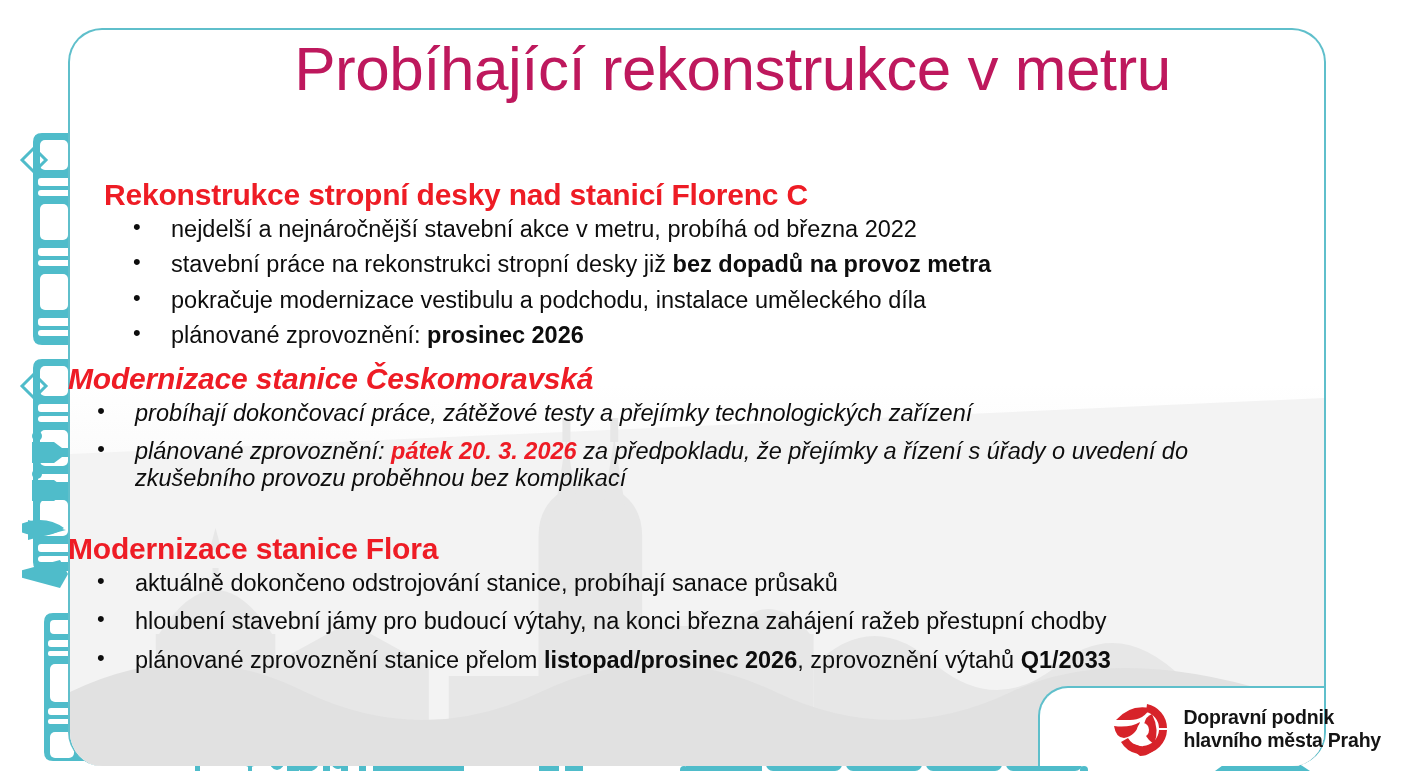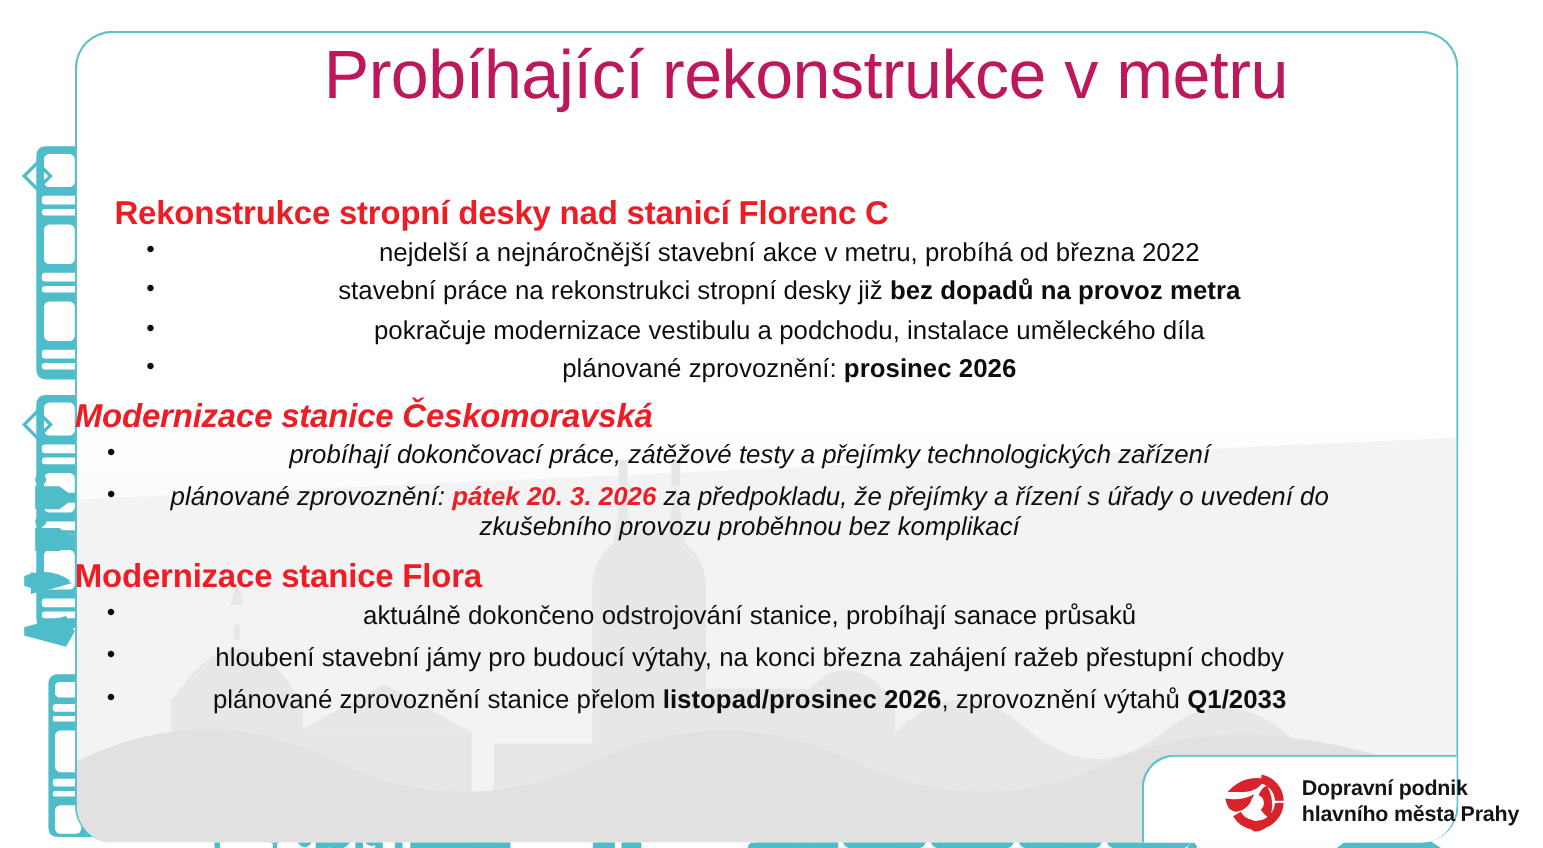--- a/index.html
+++ b/index.html
@@ -105,36 +105,35 @@
     margin: 0;
     padding: 0;
   }
   ul.bullets li {
     position: relative;
     padding-left: 67px;
     font-size: 23.5px;
     line-height: 1.13;
     color: #0d0d0d;
     margin-bottom: 9px;
-    text-align: center;
   }
   ul.bullets li::before {
     content: "\2022";
     position: absolute;
     left: 29px;
     top: -1px;
     font-size: 22px;
     color: #0d0d0d;
   }
   .b { font-weight: bold; }
   .r { color: #ee1c25; font-weight: bold; }
 
   #sec1 { top: 178px; margin-left: 36px; }
   #sec2 { top: 362px; font-style: italic; }
-  #sec3 { top: 508px; }
+  #sec3 { top: 532px; }
   #sec2 ul.bullets li, #sec3 ul.bullets li { margin-bottom: 12px; }
 
   
   #logo {
     position: absolute;
     right: 22px;
     bottom: 13px;
     display: flex;
     align-items: center;
     gap: 11px;

